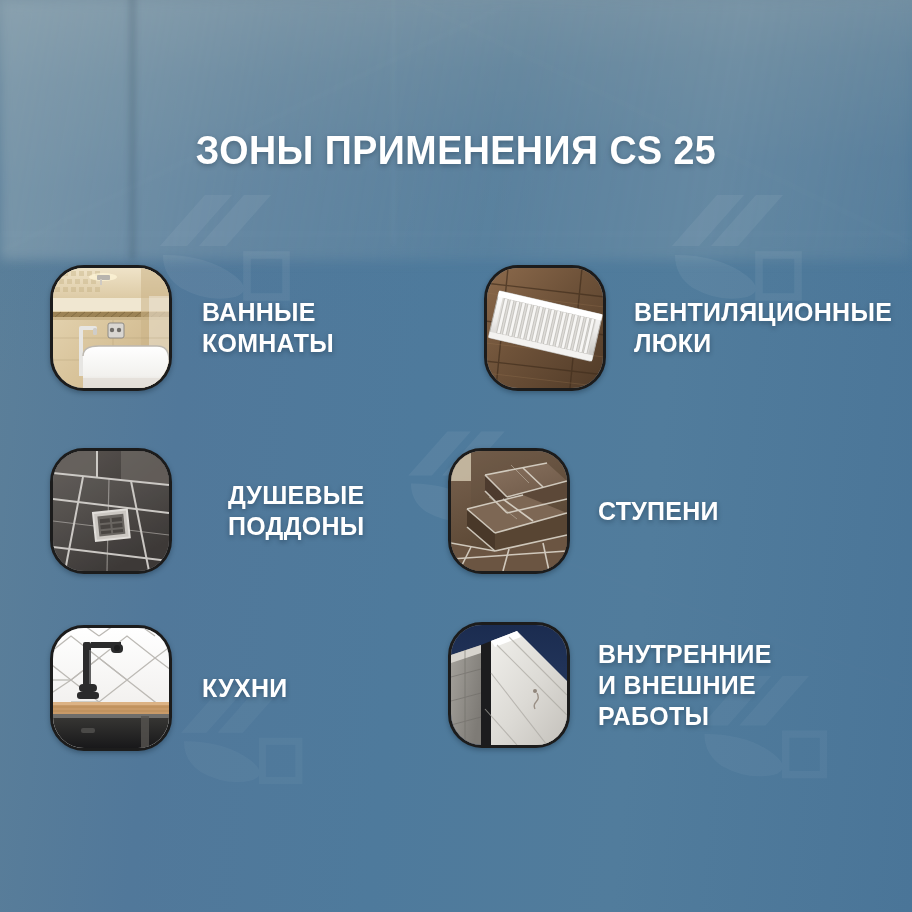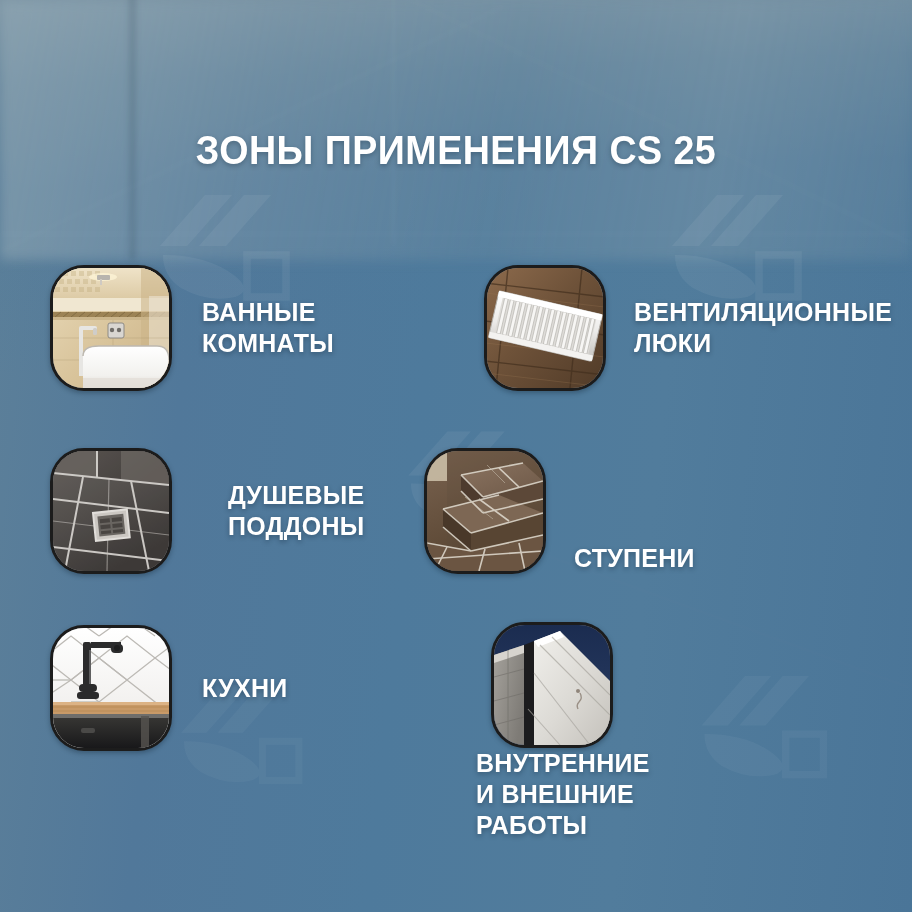--- a/index.html
+++ b/index.html
@@ -77,23 +77,23 @@
   .l-vent   {margin-left:28px;}
   .l-tray   {margin-left:24px;}
   .l-steps  {margin-left:28px;}
   .l-kitchen{margin-left:30px;}
   .l-works  {margin-left:28px;}
 
   
   #item-bathrooms {left:50px; top:265px;}
   #item-vents     {left:448px;top:265px;padding-left:36px;}
   #item-trays     {left:50px; top:448px;gap:32px;}
-  #item-steps     {left:424px;top:448px;align-items:flex-end;}
+  #item-steps     {left:448px;top:448px;}
   #item-kitchens  {left:50px; top:625px;justify-content:flex-end;}
-  #item-works     {left:448px;top:622px;flex-direction:column;}
+  #item-works     {left:448px;top:622px;}
 </style>
 </head>
 <body>
 
 <div id="poster">
 
   <div class="bg-layer bg-base"></div>
   <div class="bg-ceiling"></div>
 
   <div class="seam-dark" style="left:130px;top:-10px;width:5px;height:270px;"></div>

